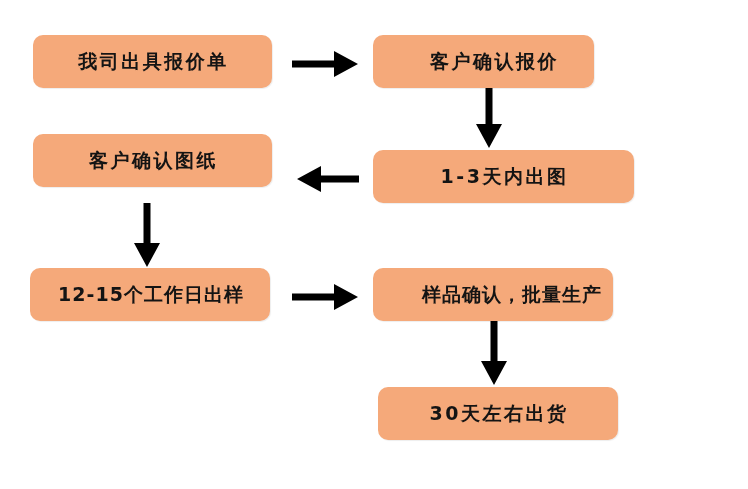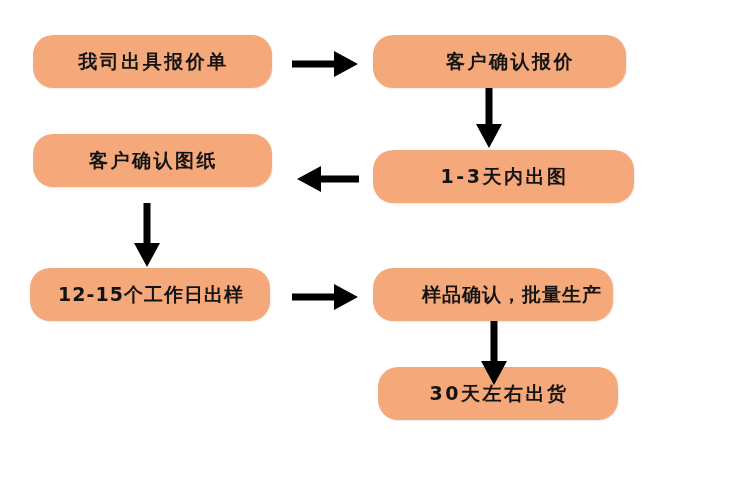--- a/index.html
+++ b/index.html
@@ -15,21 +15,21 @@
   }
   #flowchart {
     position: relative;
     width: 748px;
     height: 489px;
     background: #ffffff;
   }
   .node {
     position: absolute;
     background: #F5A97A;
-    border-radius: 20px;
+    border-radius: 10px;
     box-shadow: 1px 1px 1px rgba(0,0,0,0.07);
     display: flex;
     align-items: center;
     justify-content: center;
     box-sizing: border-box;
   }
   .node-label {
     color: #141414;
     font-family: "DejaVu Sans", "Liberation Sans", sans-serif;
     font-weight: bold;
@@ -51,36 +51,36 @@
     overflow: visible;
   }
 </style>
 </head>
 <body>
 
 <div id="flowchart" style="background: rgb(255, 255, 255);">
     <div class="node" style="left: 33px; top: 35px; width: 239px; height: 53px; background: rgb(245, 169, 122);">
       <span class="node-label" style="color: rgb(20, 20, 20);">我司出具报价单</span>
     </div>
-    <div class="node" style="left: 373px; top: 35px; width: 253px; height: 53px; background: rgb(245, 169, 122); padding-left: 20px;">
+    <div class="node" style="left: 373px; top: 35px; width: 221px; height: 53px; background: rgb(245, 169, 122); padding-left: 20px;">
       <span class="node-label" style="color: rgb(20, 20, 20);">客户确认报价</span>
     </div>
     <div class="node" style="left: 373px; top: 150px; width: 261px; height: 53px; background: rgb(245, 169, 122);">
       <span class="node-label" style="color: rgb(20, 20, 20);">1-3天内出图</span>
     </div>
     <div class="node" style="left: 33px; top: 134px; width: 239px; height: 53px; background: rgb(245, 169, 122);">
       <span class="node-label" style="color: rgb(20, 20, 20);">客户确认图纸</span>
     </div>
     <div class="node" style="left: 30px; top: 268px; width: 240px; height: 53px; background: rgb(245, 169, 122);">
       <span class="node-label compact" style="color: rgb(20, 20, 20);">12-15个工作日出样</span>
     </div>
     <div class="node" style="left: 373px; top: 268px; width: 240px; height: 53px; background: rgb(245, 169, 122); padding-left: 36px;">
       <span class="node-label compact" style="color: rgb(20, 20, 20);">样品确认，批量生产</span>
     </div>
-    <div class="node" style="left: 378px; top: 367px; width: 240px; height: 53px; background: rgb(245, 169, 122);">
+    <div class="node" style="left: 378px; top: 387px; width: 240px; height: 53px; background: rgb(245, 169, 122);">
       <span class="node-label" style="color: rgb(20, 20, 20);">30天左右出货</span>
     </div>
     <div class="arrow" style="left: 292px; top: 51px; width: 66px; height: 26px;">
       <svg width="66" height="26" viewBox="0 0 66 26">
         <path d="M0,9.5 L42,9.5 L42,0 L66,13 L42,26 L42,16.5 L0,16.5 Z" fill="#000000"></path>
       </svg>
     </div>
     <div class="arrow" style="left: 476px; top: 88px; width: 26px; height: 60px;">
       <svg width="26" height="60" viewBox="0 0 26 60">
         <path d="M9.5,0 L9.5,36 L0,36 L13,60 L26,36 L16.5,36 L16.5,0 Z" fill="#000000"></path>

